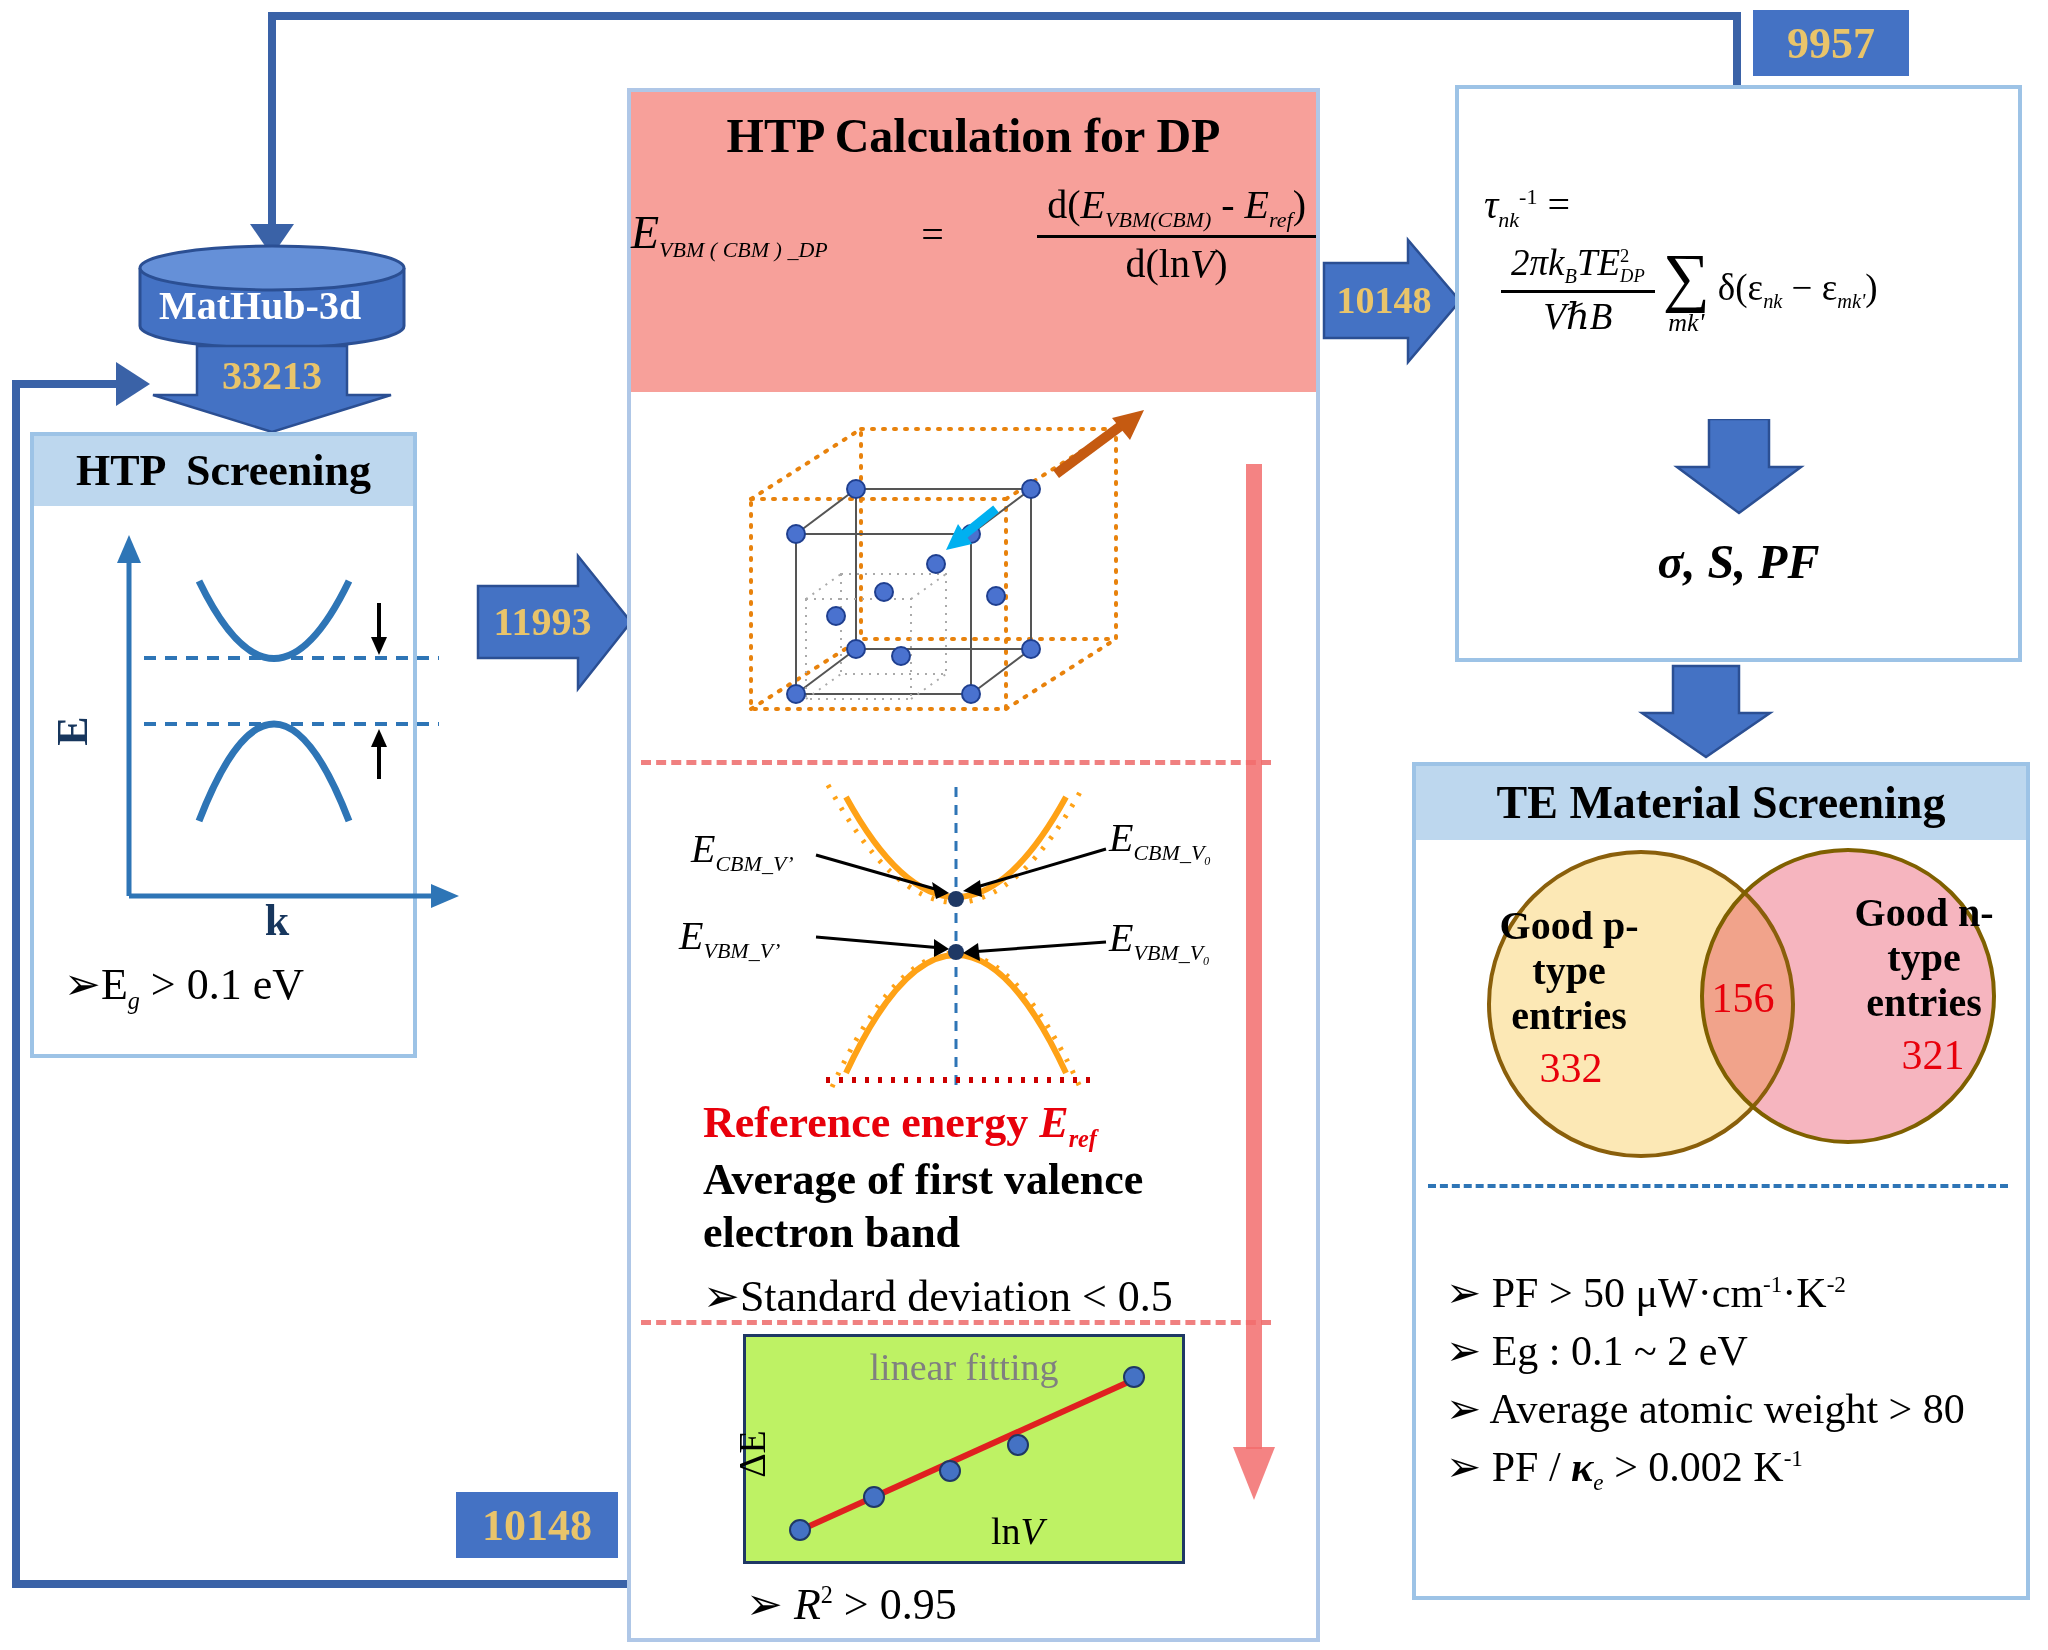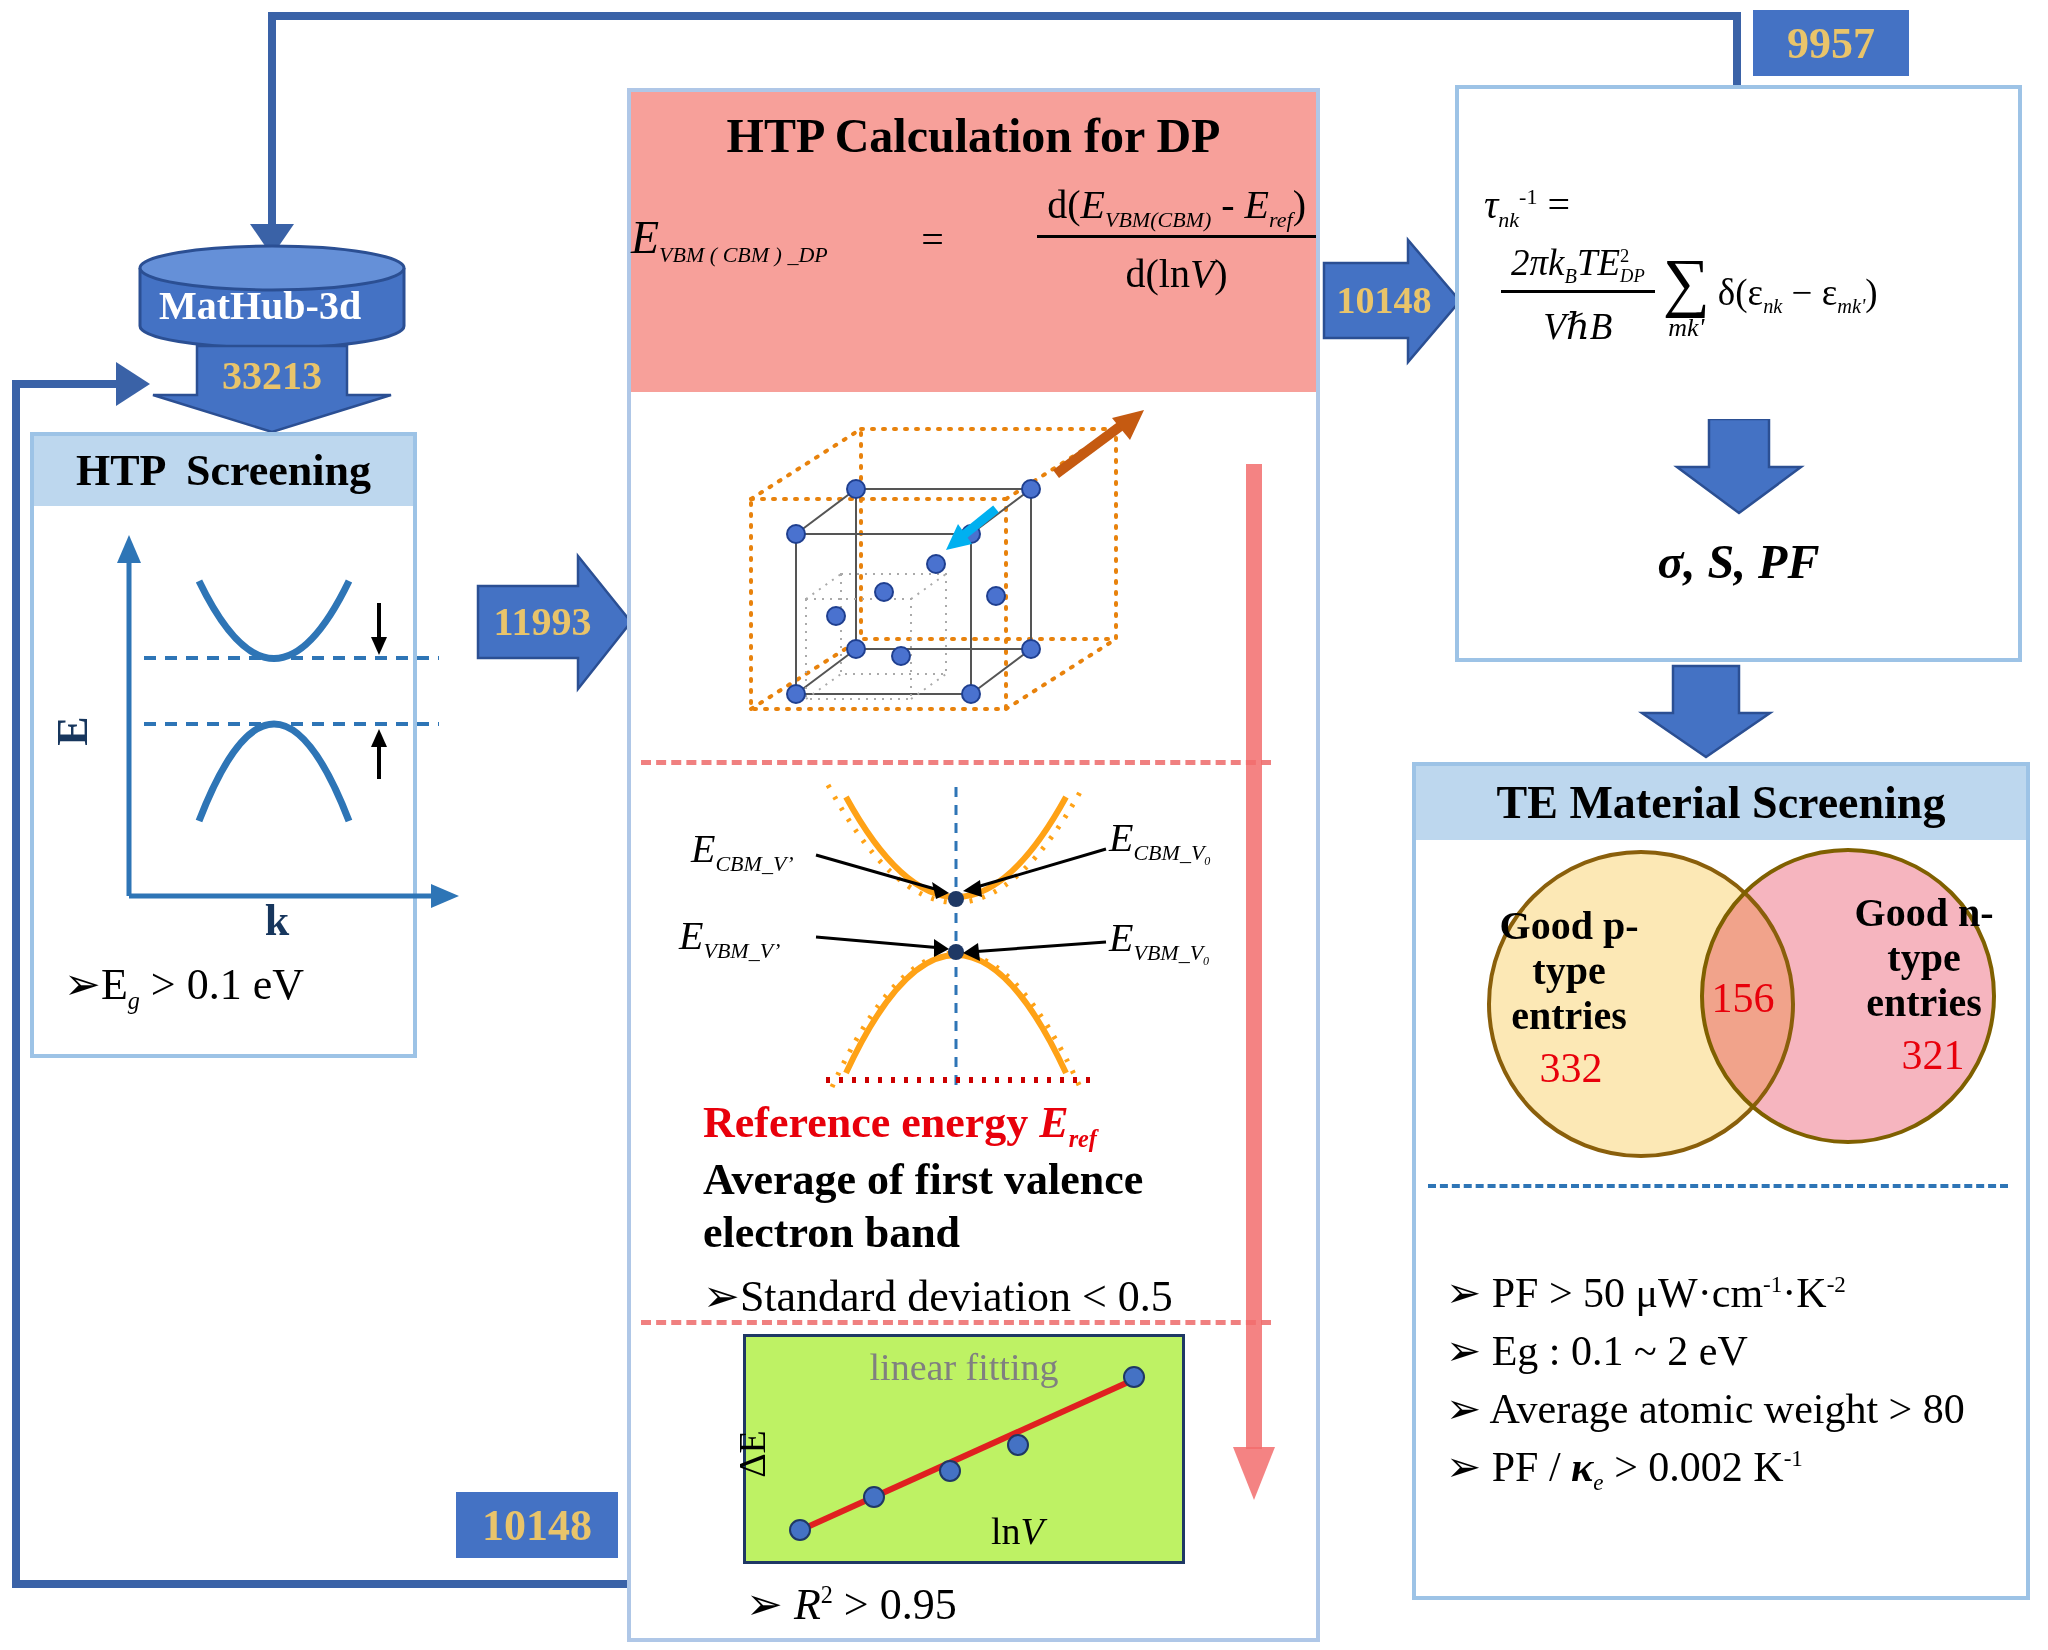--- a/index.html
+++ b/index.html
@@ -12,21 +12,21 @@
   .block{fill:#4472C4;stroke:#2B4F93;stroke-width:2.5;}
   .panel{position:absolute;background:#fff;border:4px solid #9DC3E6;box-sizing:border-box;z-index:2;}
   .panel-header{position:absolute;left:0;top:0;right:0;background:#BDD7EE;text-align:center;
                 font-weight:bold;white-space:pre;}
   .badge{position:absolute;background:#4472C4;color:#E9C46A;font-weight:bold;font-size:44px;
          display:flex;align-items:center;justify-content:center;z-index:3;}
   .arrow-num{position:absolute;color:#E9C46A;font-weight:bold;text-align:center;z-index:3;}
   .bullet{font-family:"DejaVu Sans","Liberation Sans",sans-serif;}
   .frac{display:inline-flex;flex-direction:column;align-items:center;vertical-align:middle;}
   .frac .num{padding:0 10px 2px 10px;border-bottom:3px solid #000;}
-  .frac .den{padding-top:12px;}
+  .frac .den{padding-top:2px;}
   .ss{display:inline-flex;flex-direction:column;align-items:flex-start;font-size:0.5em;
       line-height:1.05;vertical-align:middle;}
   .sum{display:inline-flex;flex-direction:column;align-items:center;line-height:1;}
   .sum .sign{font-size:66px;}
   .sum .under{font-size:26px;font-style:italic;}
   sub,sup{font-size:0.55em;}
   .eq sub,.eq-lbl sub{font-style:italic;}
   .axis-label{font-family:"Liberation Serif","DejaVu Serif",serif;font-weight:bold;
               font-size:44px;fill:#17365D;}
   .red{color:#E8000B;}

